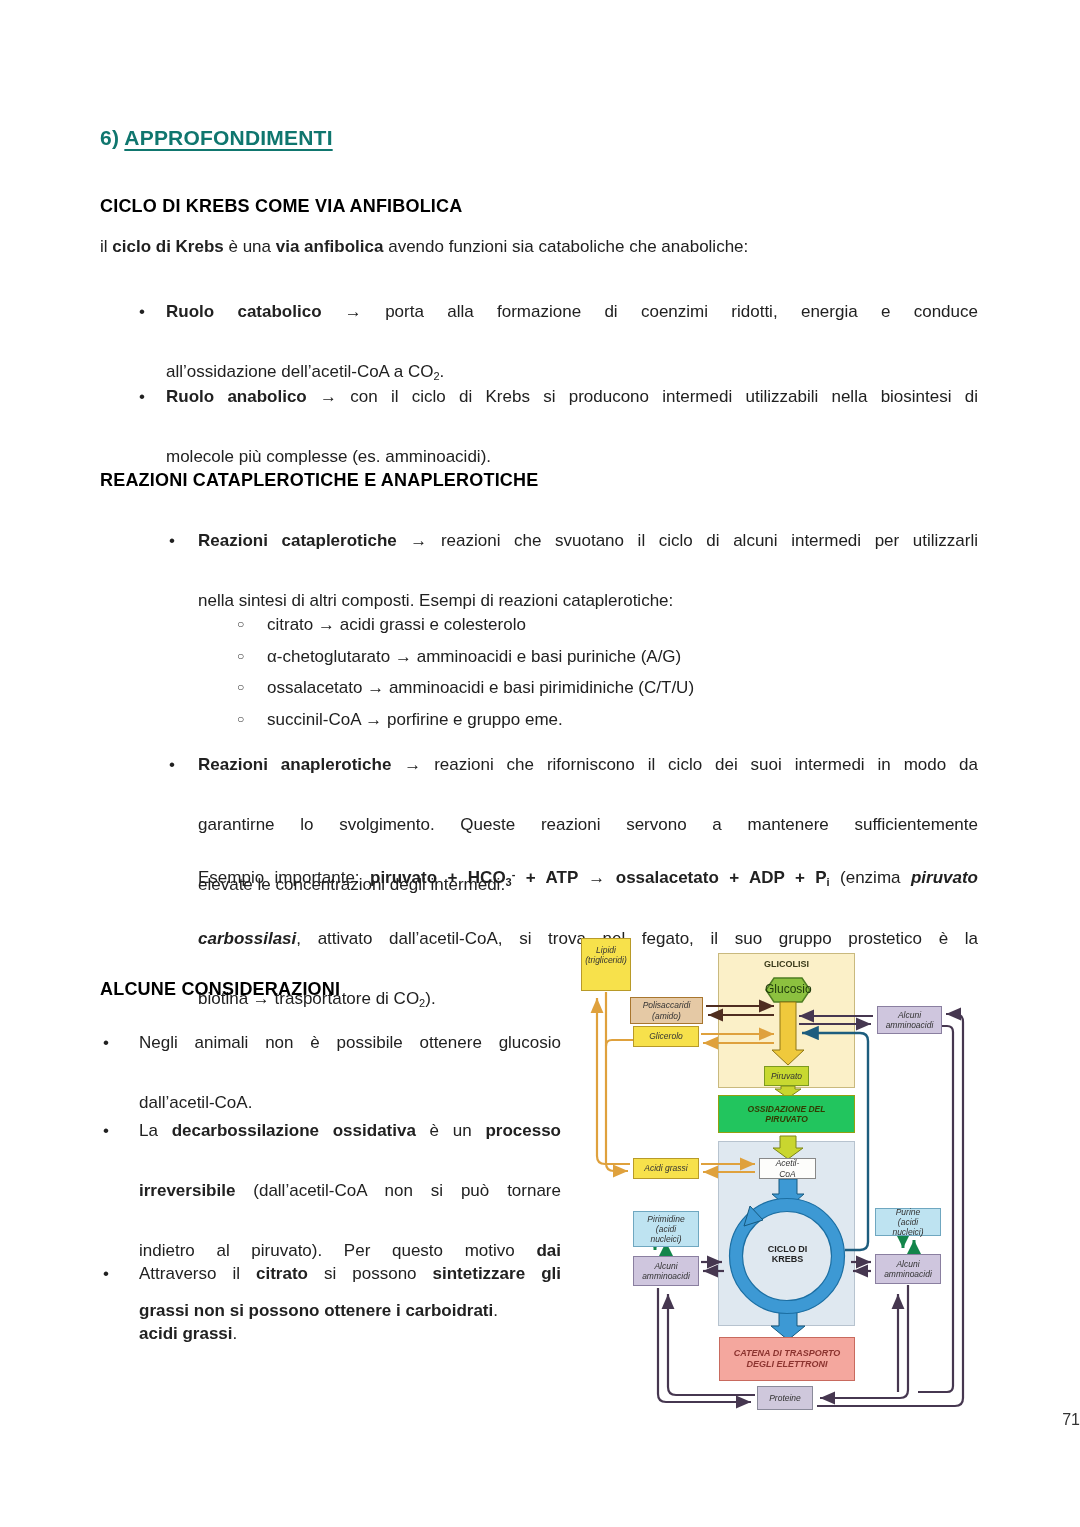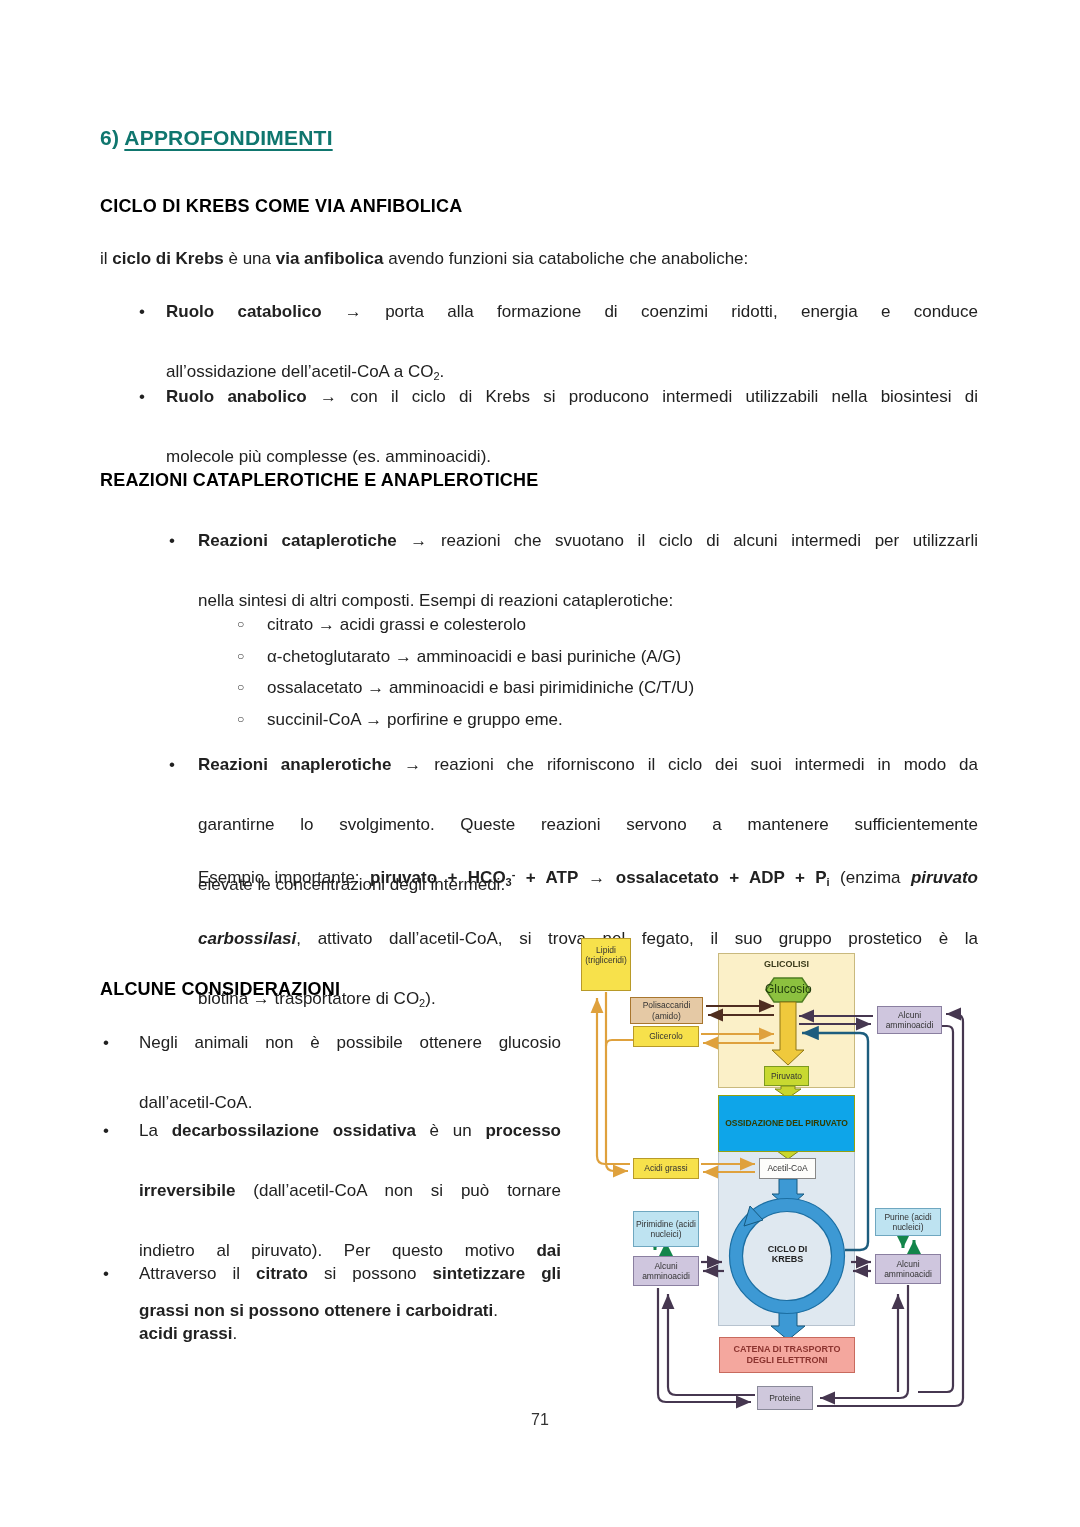--- a/index.html
+++ b/index.html
@@ -26,58 +26,58 @@
   .bullet .mk{position:absolute;left:0;top:0;line-height:30px;font-size:17px;color:#212121;}
   .bullet .bt{line-height:30px;font-size:17px;}
   .lvl1{left:139px;} .lvl1 .bt{margin-left:27px;width:812px;}
   .lvl2{left:169px;} .lvl2 .bt{margin-left:29px;width:780px;}
   .alc{left:103px;}  .alc .bt{margin-left:36px;width:422px;}
   .subwrap{left:237px;top:609px;}
   .subwrap .srow{position:relative;line-height:31.5px;font-size:17px;}
   .subwrap .mk{position:absolute;left:0;top:0;font-size:12px;line-height:31.5px;color:#333;}
   .subwrap .bt{margin-left:30px;width:700px;line-height:31.5px;}
   .esempio{left:198px;top:863px;width:780px;}
-  .pagenum{left:0;top:1411px;width:1080px;text-align:center;font-size:16px;color:#333;}
+  .pagenum{left:0;top:1411px;width:1080px;text-align:right;font-size:16px;color:#333;}
   
   .dpanel{position:absolute;box-sizing:border-box;z-index:1;}
   .panel-glicolisi{left:718px;top:953px;width:137px;height:135px;background:#FBF0C8;border:1px solid #C9B97E;}
   .panel-krebs{left:718px;top:1141px;width:137px;height:185px;background:#DFE8F0;border:1px solid #B7C3CF;}
   .dsvg{position:absolute;left:0;top:0;z-index:2;pointer-events:none;}
   .dbox{position:absolute;box-sizing:border-box;z-index:3;display:flex;align-items:center;justify-content:center;
-        text-align:center;font-size:8.5px;line-height:1.2;color:#333;border:1px solid #999;padding:1px;}
+        text-align:center;font-size:8.5px;line-height:1.2;color:#333;border:1px solid #999;padding:9px;font-style:italic;}
   .dlabel{position:absolute;z-index:4;text-align:center;font-size:8.5px;color:#333;}
   .box-lipidi{left:581px;top:938px;width:50px;height:53px;background:#F7E14B;border-color:#B89A28;align-items:flex-start;padding-top:6px;}
   .lbl-glicolisi{left:718px;top:959px;width:137px;font-weight:bold;font-size:9px;color:#3A3A1A;}
   .lbl-glucosio{left:765px;top:982px;width:46px;font-size:12px;color:#1E3A0A;}
   .box-polisaccaridi{left:630px;top:997px;width:73px;height:27px;background:#E5C9A5;border-color:#A8762E;}
   .box-glicerolo{left:633px;top:1026px;width:66px;height:21px;background:#F7E14B;border-color:#B89A28;}
   .box-ammino-tr{left:877px;top:1006px;width:65px;height:28px;background:#CFC6DE;border-color:#8A7FA0;}
   .box-piruvato{left:764px;top:1066px;width:45px;height:20px;background:#C8D931;border-color:#7C9A20;}
-  .box-ossidazione{left:718px;top:1095px;width:137px;height:57px;background:#0ea5e9;border-color:#93A00F;font-weight:bold;color:#333B00;}
+  .box-ossidazione{left:718px;top:1095px;width:137px;height:38px;background:#22c55e;border-color:#93A00F;font-weight:bold;color:#333B00;}
   .box-acidigrassi{left:633px;top:1158px;width:66px;height:21px;background:#F7E14B;border-color:#B89A28;}
   .box-acetil{left:759px;top:1158px;width:57px;height:21px;background:#FDFDFB;border-color:#888888;}
   .box-pirimidine{left:633px;top:1211px;width:66px;height:36px;background:#BEE3F1;border-color:#6FA7C0;}
   .box-ammino-l{left:633px;top:1256px;width:66px;height:30px;background:#CFC6DE;border-color:#8A7FA0;}
   .box-purine{left:875px;top:1208px;width:66px;height:28px;background:#BEE3F1;border-color:#6FA7C0;}
   .box-ammino-r{left:875px;top:1254px;width:66px;height:30px;background:#CFC6DE;border-color:#8A7FA0;}
   .lbl-krebs{left:756px;top:1244px;width:63px;font-weight:bold;font-size:9px;color:#222;}
-  .box-catena{left:719px;top:1337px;width:136px;height:36px;background:#F4A79E;border-color:#C86A5E;font-weight:bold;font-size:9px;color:#8C3430;}
+  .box-catena{left:719px;top:1337px;width:136px;height:44px;background:#F4A79E;border-color:#C86A5E;font-weight:bold;font-size:9px;color:#8C3430;}
   .box-proteine{left:757px;top:1386px;width:56px;height:24px;background:#CFC8DC;border-color:#8A8A9A;}
 </style>
 </head>
 <body>
 
 <div class="page">
 
   <div class="abs h-main">
     <span>6) </span><span class="utitle">APPROFONDIMENTI</span>
   </div>
   <div class="abs h-sec" style="top:196px">CICLO DI KREBS COME VIA ANFIBOLICA</div>
 
-  <div class="abs para" style="left:100px;top:244px;width:880px">
+  <div class="abs para" style="left:100px;top:232px;width:880px">
       <div class="tl"><span>il </span><span class="b">ciclo di Krebs</span><span> è una </span><span class="b">via anfibolica</span><span> avendo funzioni sia cataboliche che anaboliche:</span></div>
     </div>
 
   <div class="bullet lvl1" style="top:297px">
     <span class="mk">•</span>
     <div class="bt para">
         <div class="tl jl"><span class="b">Ruolo catabolico</span><span> → porta alla formazione di coenzimi ridotti, energia e conduce</span></div>
         <div class="tl"><span>all’ossidazione dell’acetil-CoA a CO</span><span class="sb">2</span><span>.</span></div>
       </div>
   </div>

